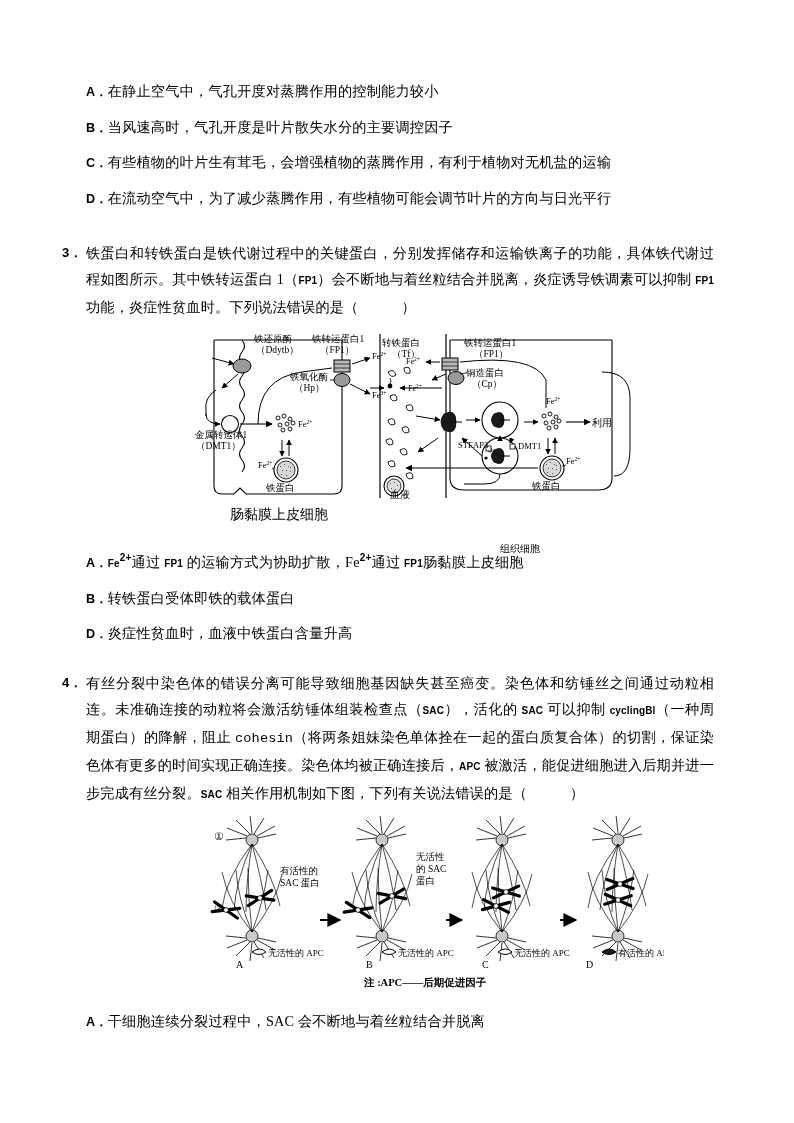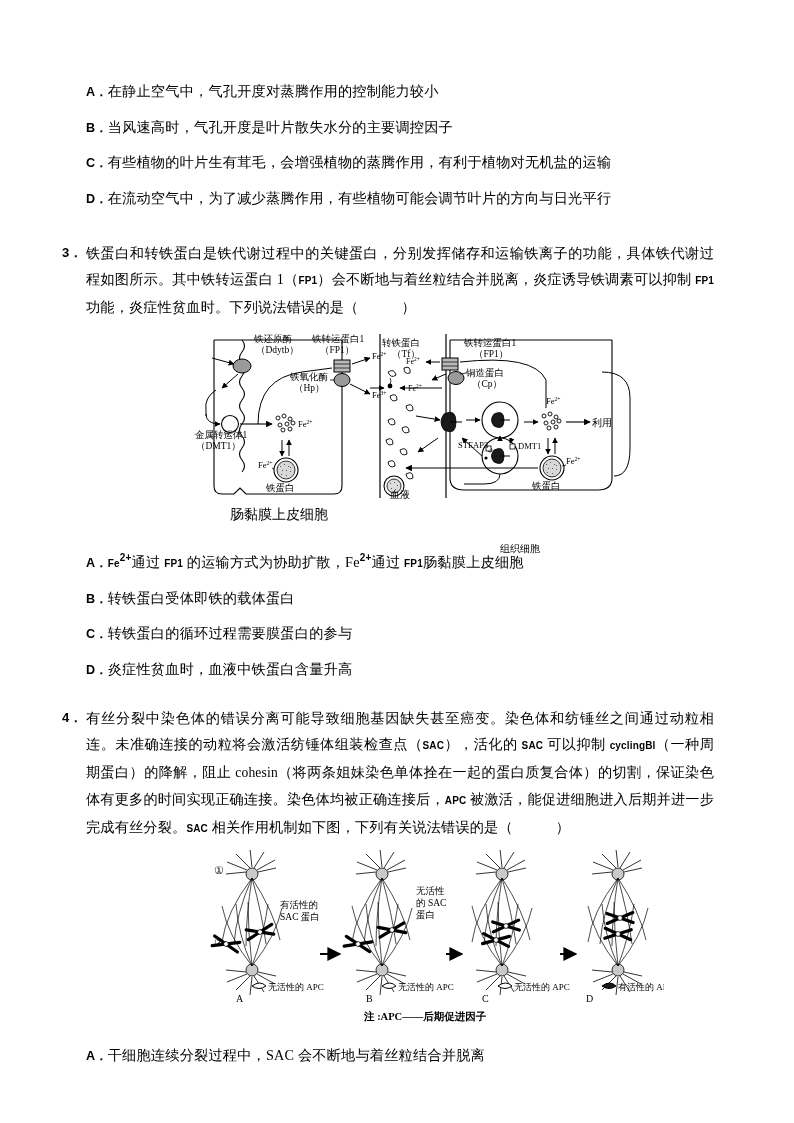--- a/index.html
+++ b/index.html
@@ -60,21 +60,21 @@
     text-align: justify;
     text-justify: inter-character;
     letter-spacing: 0.15px;
   }
   .lat {
     font-family: Liberation Sans, sans-serif;
     font-weight: bold;
     font-size: 10px;
   }
   .latserif {
-    font-family: Liberation Serif, serif;
+    font-family: Liberation Mono, monospace;
     font-size: 13.6px;
   }
   sup { font-size: 0.62em; vertical-align: super; }
 
   
   .fig {
     position: relative;
     margin: 0 auto;
   }
   .fig svg { display: block; }
@@ -313,23 +313,20 @@
     <div class="gap22"></div>
 
     <div style="margin-top:8px;">
       <p class="opt">
         <span class="lbl">A．</span><span class="lat">Fe</span><sup class="lat">2+</sup><span>通过 </span><span class="lat">FP1</span><span> 的运输方式为协助扩散，Fe</span><sup class="lat">2+</sup><span>通过 </span><span class="lat">FP1</span><span>肠黏膜上皮细胞</span>
       </p>
       <p class="opt">
         <span class="lbl">B．</span><span>转铁蛋白受体即铁的载体蛋白</span>
       </p>
       <p class="opt">
-        <span class="lbl">C．</span><span>转铁蛋白的循环过程需要膜蛋白的参与</span>
-      </p>
-      <p class="opt">
         <span class="lbl">D．</span><span>炎症性贫血时，血液中铁蛋白含量升高</span>
       </p>
     </div>
 
     <div class="gap8"></div>
 
     <div class="qblock">
       <span class="qnum">4．</span>
       <div class="qtext"><span>有丝分裂中染色体的错误分离可能导致细胞基因缺失甚至癌变。染色体和纺锤丝之间通过动粒相连。未准确连接的动粒将会激活纺锤体组装检查点（</span><span class="lat">SAC</span><span>），活化的 </span><span class="lat">SAC</span><span> 可以抑制 </span><span class="lat">cyclingBl</span><span>（一种周期蛋白）的降解，阻止 </span><span class="latserif">cohesin</span><span>（将两条姐妹染色单体拴在一起的蛋白质复合体）的切割，保证染色体有更多的时间实现正确连接。染色体均被正确连接后，</span><span class="lat">APC</span><span> 被激活，能促进细胞进入后期并进一步完成有丝分裂。</span><span class="lat">SAC</span><span> 相关作用机制如下图，下列有关说法错误的是（　　　）</span></div>
     </div>

